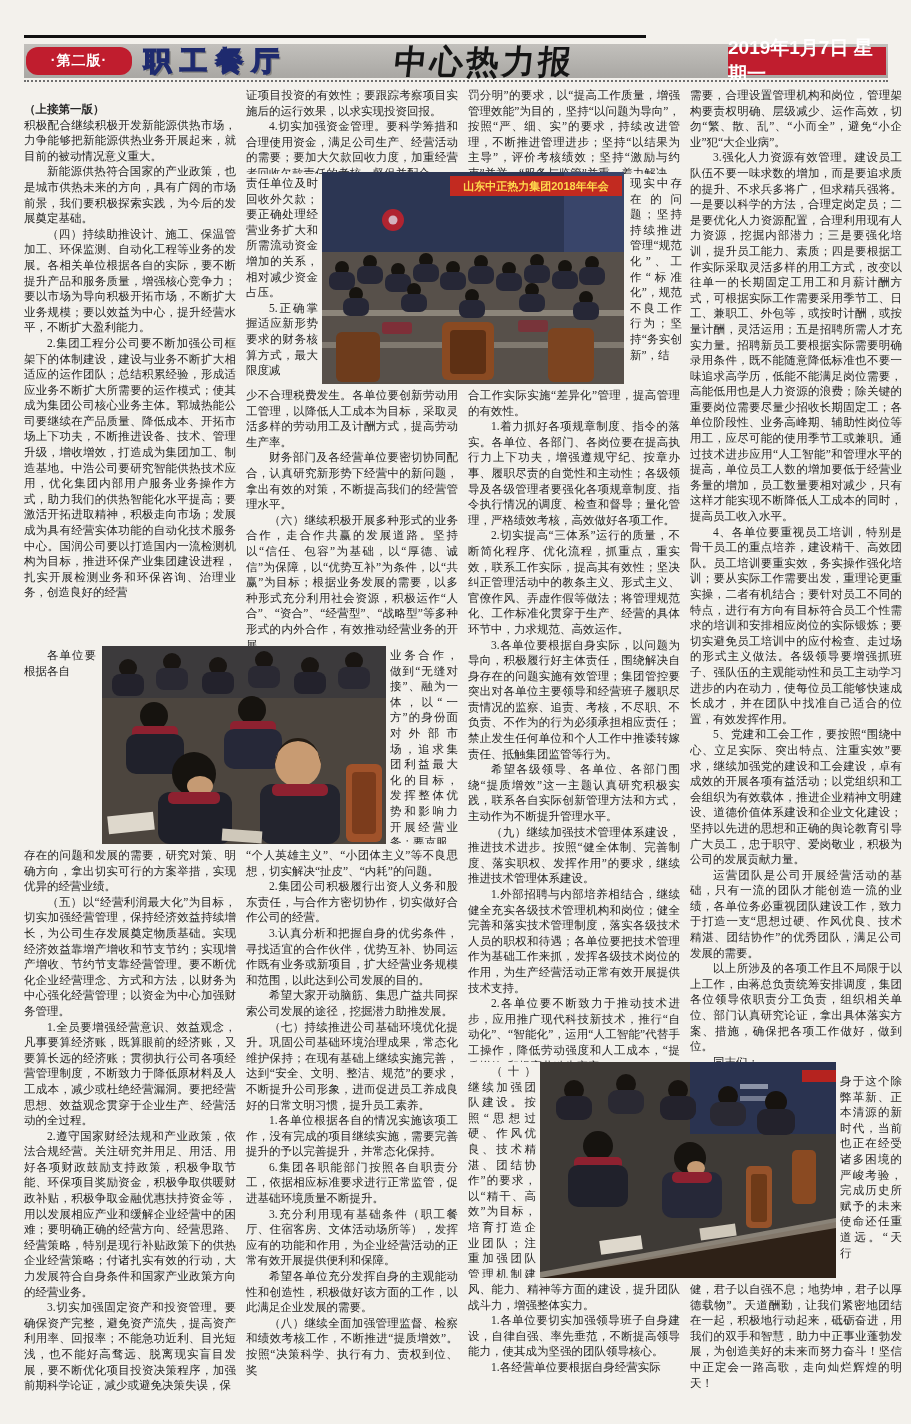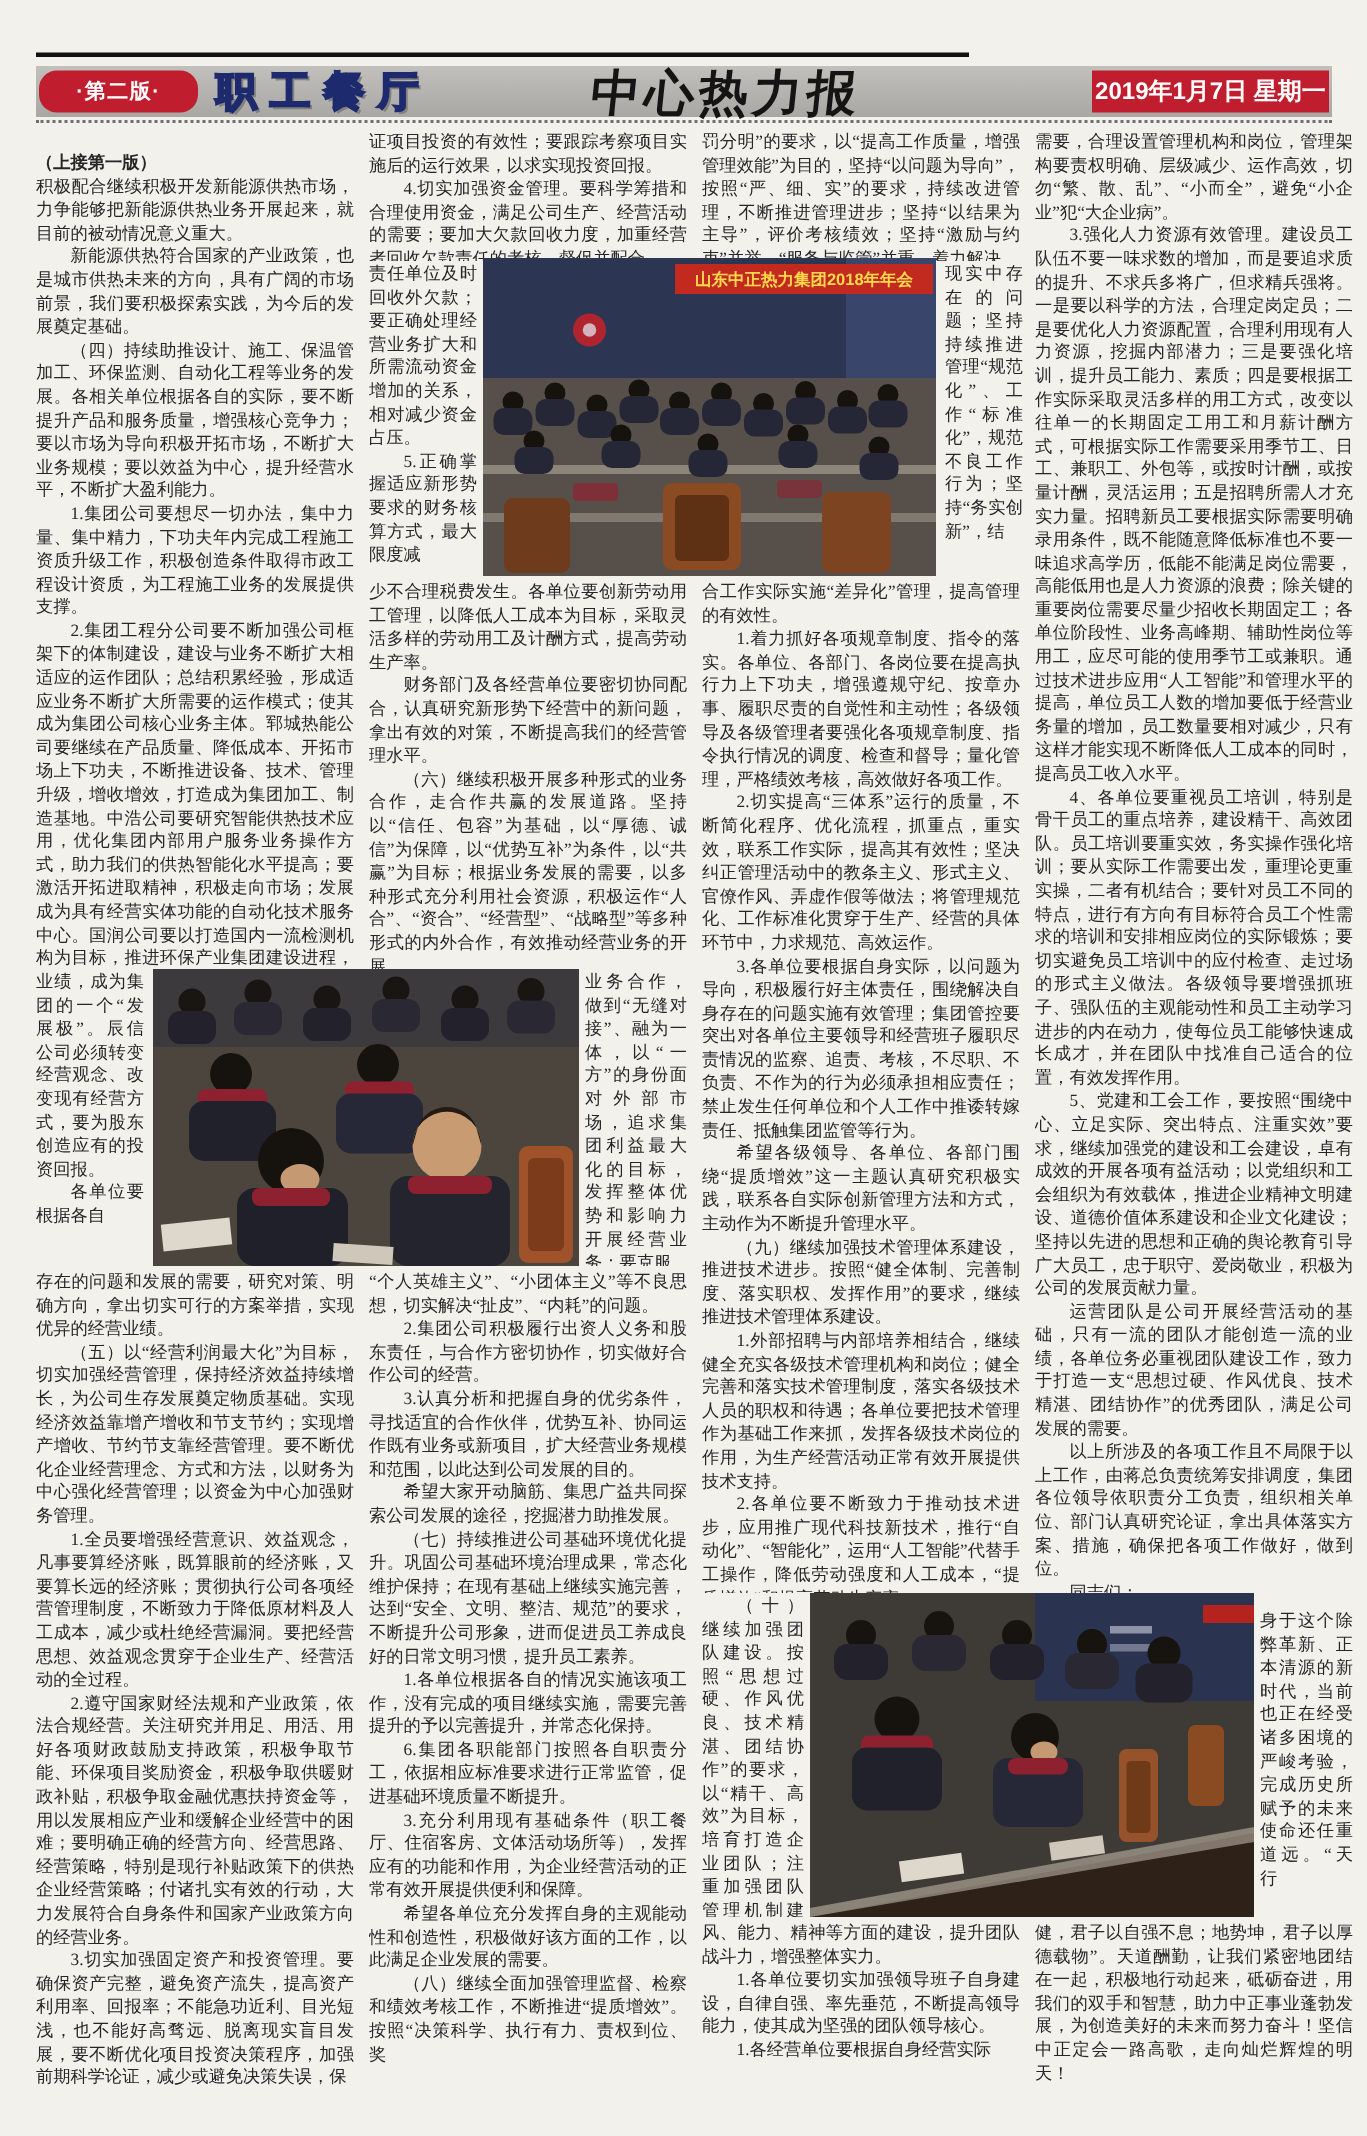--- a/index.html
+++ b/index.html
@@ -28,21 +28,21 @@
     text-shadow:2px 2px 0 #83817d;
     font-family:"Liberation Sans",sans-serif;
   }
   .masthead{
     position:absolute;left:330px;top:-4px;width:260px;text-align:center;
     font-size:33px;font-weight:bold;color:#141414;letter-spacing:3px;
     transform:skewX(-6deg);
   }
   .date-box{
     position:absolute;right:2px;top:3px;width:158px;height:28px;
-    background:#c01d2e;color:#fff;font-weight:bold;font-size:16px;
+    background:#c01d2e;color:#fff;font-weight:bold;font-size:19px;
     display:flex;align-items:center;justify-content:center;
     font-family:"Liberation Sans",sans-serif;
   }
   .dotted-rule{position:absolute;left:24px;top:80px;width:864px;height:0;border-bottom:2px dotted #6f6f6f;}
   
   .seg{
     position:absolute;overflow:hidden;
     font-size:11.5px;line-height:15.6px;text-align:justify;
     word-break:break-all;
   }
@@ -63,25 +63,23 @@
   <div class="masthead">中心热力报</div>
   <div class="date-box">2019年1月7日 星期一</div>
 </div>
 <div class="dotted-rule"></div>
 
 <div class="seg" style="left:24px;top:88px;width:212px;height:558px">
   <p class="lead">（上接第一版）</p>
   <p class="cont">积极配合继续积极开发新能源供热市场，力争能够把新能源供热业务开展起来，就目前的被动情况意义重大。</p>
   <p>新能源供热符合国家的产业政策，也是城市供热未来的方向，具有广阔的市场前景，我们要积极探索实践，为今后的发展奠定基础。</p>
   <p>（四）持续助推设计、施工、保温管加工、环保监测、自动化工程等业务的发展。各相关单位根据各自的实际，要不断提升产品和服务质量，增强核心竞争力；要以市场为导向积极开拓市场，不断扩大业务规模；要以效益为中心，提升经营水平，不断扩大盈利能力。</p>
-  <p>1.集团公司要想尽一切办法，集中力量、集中精力，下功夫年内完成工程施工资质升级工作，积极创造条件取得市政工程设计资质，为工程施工业务的发展提供支撑。</p>
   <p>2.集团工程分公司要不断加强公司框架下的体制建设，建设与业务不断扩大相适应的运作团队；总结积累经验，形成适应业务不断扩大所需要的运作模式；使其成为集团公司核心业务主体。郓城热能公司要继续在产品质量、降低成本、开拓市场上下功夫，不断推进设备、技术、管理升级，增收增效，打造成为集团加工、制造基地。中浩公司要研究智能供热技术应用，优化集团内部用户服务业务操作方式，助力我们的供热智能化水平提高；要激活开拓进取精神，积极走向市场；发展成为具有经营实体功能的自动化技术服务中心。国润公司要以打造国内一流检测机构为目标，推进环保产业集团建设进程，扎实开展检测业务和环保咨询、治理业务，创造良好的经营</p>
 </div>
 <div class="seg" style="left:24px;top:648px;width:72px;height:196px">
-  <p class="cont">业绩，成为集团的一个“发展极”。辰信公司必须转变经营观念、改变现有经营方式，要为股东创造应有的投资回报。</p>
   <p>各单位要根据各自</p>
 </div>
 <div class="seg" style="left:24px;top:848px;width:212px;height:552px">
   <p class="cont">存在的问题和发展的需要，研究对策、明确方向，拿出切实可行的方案举措，实现优异的经营业绩。</p>
   <p>（五）以“经营利润最大化”为目标，切实加强经营管理，保持经济效益持续增长，为公司生存发展奠定物质基础。实现经济效益靠增产增收和节支节约；实现增产增收、节约节支靠经营管理。要不断优化企业经营理念、方式和方法，以财务为中心强化经营管理；以资金为中心加强财务管理。</p>
   <p>1.全员要增强经营意识、效益观念，凡事要算经济账，既算眼前的经济账，又要算长远的经济账；贯彻执行公司各项经营管理制度，不断致力于降低原材料及人工成本，减少或杜绝经营漏洞。要把经营思想、效益观念贯穿于企业生产、经营活动的全过程。</p>
   <p>2.遵守国家财经法规和产业政策，依法合规经营。关注研究并用足、用活、用好各项财政鼓励支持政策，积极争取节能、环保项目奖励资金，积极争取供暖财政补贴，积极争取金融优惠扶持资金等，用以发展相应产业和缓解企业经营中的困难；要明确正确的经营方向、经营思路、经营策略，特别是现行补贴政策下的供热企业经营策略；付诸扎实有效的行动，大力发展符合自身条件和国家产业政策方向的经营业务。</p>
   <p>3.切实加强固定资产和投资管理。要确保资产完整，避免资产流失，提高资产利用率、回报率；不能急功近利、目光短浅，也不能好高骛远、脱离现实盲目发展，要不断优化项目投资决策程序，加强前期科学论证，减少或避免决策失误，保</p>
 </div>
 

